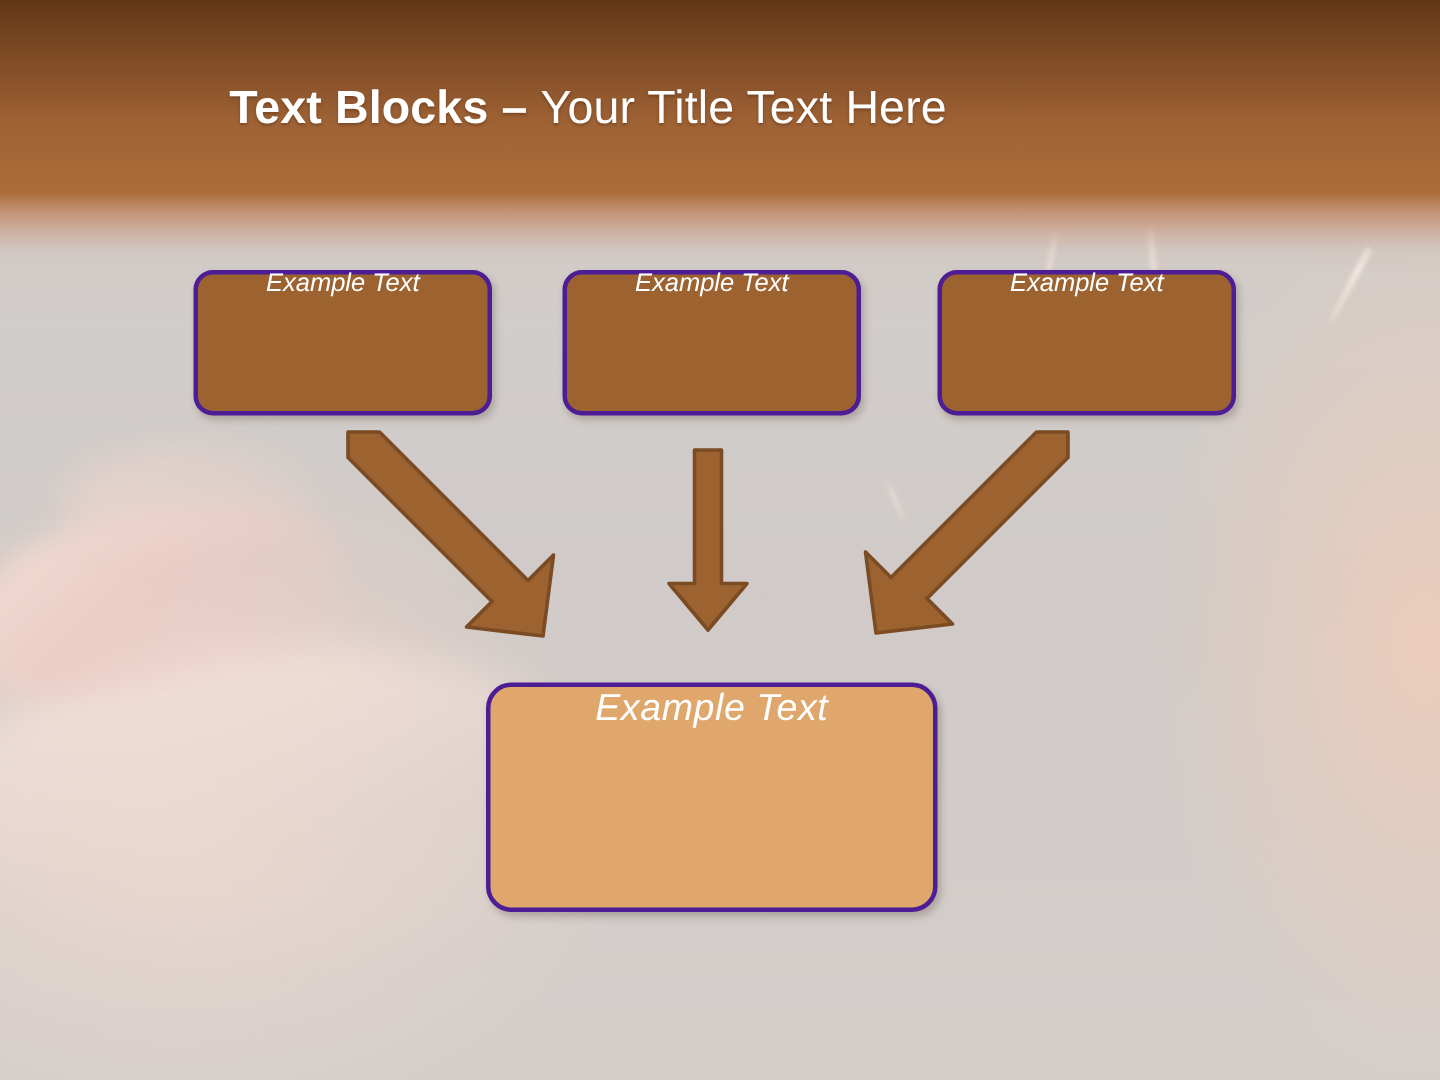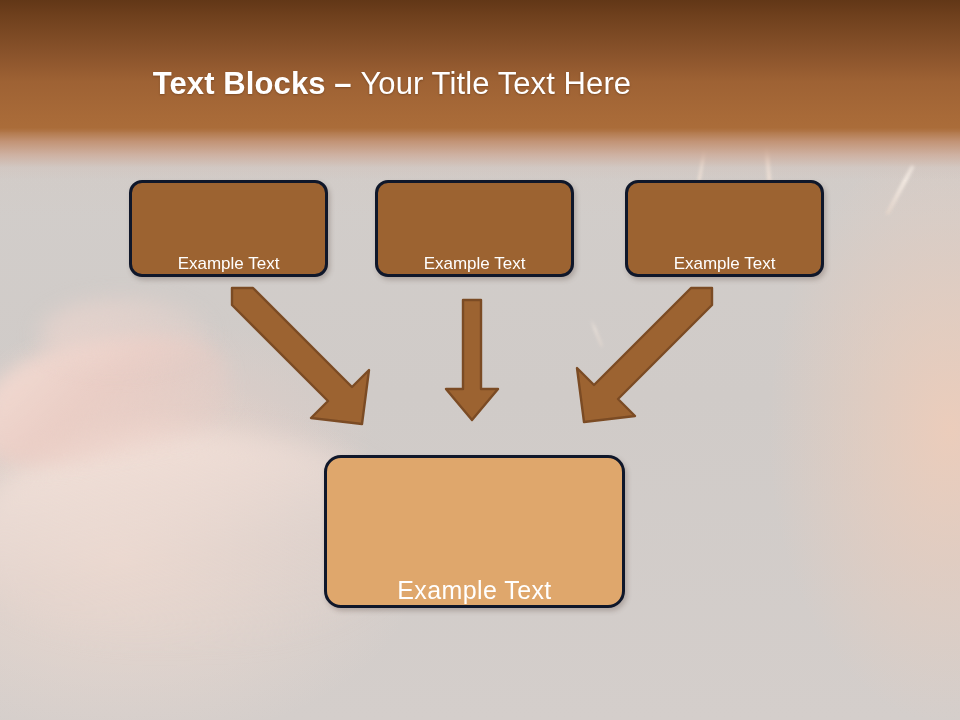--- a/index.html
+++ b/index.html
@@ -87,43 +87,44 @@
     background:linear-gradient(180deg,
       rgba(171,109,58,1) 0%,
       rgba(193,143,111,0.92) 26%,
       rgba(205,170,152,0.78) 52%,
       rgba(209,195,188,0.45) 76%,
       rgba(210,202,198,0.05) 100%);
   }
 
   .slide-title {
     position:absolute;
-    left:0; top:64px;
+    left:0; top:52px;
     width:784px;
     text-align:center;
     color:#ffffff;
     font-size:31px;
     line-height:40px;
     letter-spacing:0.1px;
     white-space:nowrap;
     text-shadow:0 1px 2px rgba(60,28,10,0.35);
   }
   .slide-title .t-strong { font-weight:bold; }
   .slide-title .t-light  { font-weight:normal; }
 
   
   .node {
     position:absolute;
-    border:3px solid #0f172a;
+    border:3px solid #4c1d95;
     border-radius:13px;
     display:flex;
-    align-items:flex-end;
+    align-items:flex-start;
     justify-content:center;
     color:#ffffff;
     box-shadow:2px 3px 5px rgba(90,70,60,0.30);
+    font-style:italic;
   }
   .node.top {
     width:199px; height:97px;
     top:180px;
     background:#9c6331;
     font-size:17px;
   }
   .node.top .lbl { margin-top:-4px; }
   .node.n-a { left:129px; }
   .node.n-b { left:375px; }

